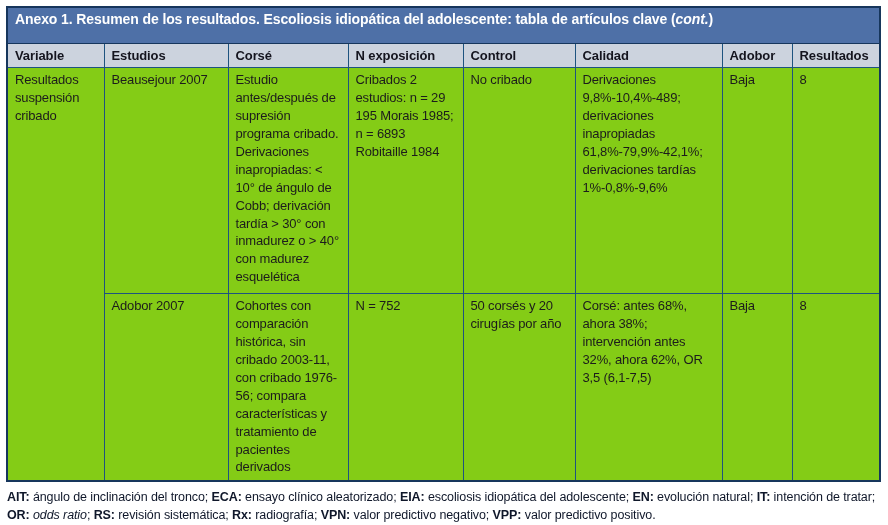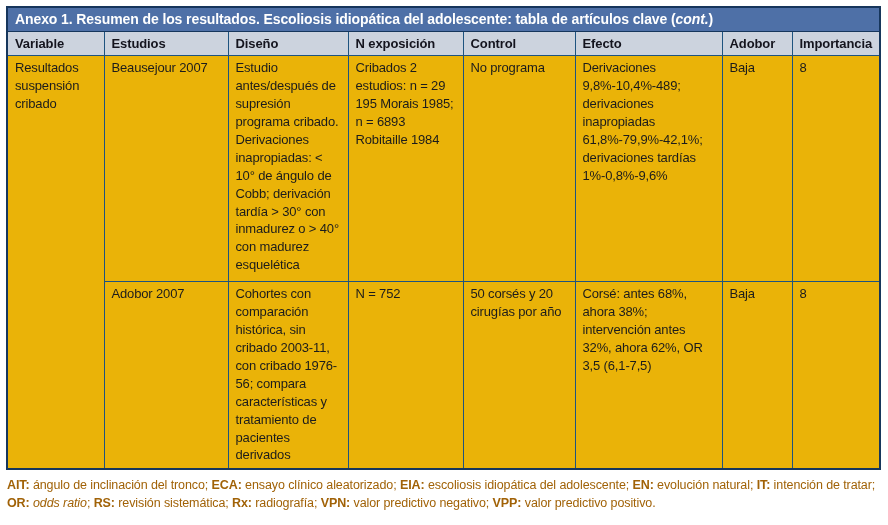--- a/index.html
+++ b/index.html
@@ -27,47 +27,47 @@
   table.results th, table.results td{
     border:1px solid var(--grid);
     text-align:left;
     vertical-align:top;
   }
   tr.title-row th{
     background:var(--title-bg);
     color:var(--title-text);
     font-size:14px;
     font-weight:bold;
-    padding:3px 7px 4px 7px;
+    padding:3px 7px 16px 7px;
     letter-spacing:-0.1px;
     border:1px solid var(--outer);
   }
   tr.title-row em{font-style:italic;}
   tr.head-row th{
     background:var(--header-bg);
     font-size:13px;
     font-weight:bold;
     padding:4px 7px;
     color:#14141e;
     letter-spacing:-0.1px;
   }
   td{
-    background:#eab308;
+    background:#84cc16;
     font-size:13px;
     line-height:1.38;
     padding:3px 7px 4px 7px;
     letter-spacing:-0.15px;
   }
   tr.body-row-1 td{height:226px;}
   tr.body-row-2 td{height:187px;}
   .footnote{
     margin:7px 1px 0 1px;
     font-size:12.5px;
     line-height:1.42;
-    color:#a16207;
+    color:#0f172a;
     letter-spacing:-0.1px;
   }
   .footnote .b{font-weight:bold;}
   .footnote .i{font-style:italic;}
 </style>
 </head>
 <body>
 
 <div class="page">
 
@@ -82,33 +82,33 @@
         <col style="width:70px">
         <col style="width:88px">
     </colgroup>
     <tbody>
       <tr class="title-row">
         <th colspan="8"><span>Anexo 1. Resumen de los resultados. Escoliosis idiopática del adolescente: tabla de artículos clave (</span><em>cont.</em><span>)</span></th>
       </tr>
       <tr class="head-row">
         <th>Variable</th>
         <th>Estudios</th>
-        <th>Diseño</th>
+        <th>Corsé</th>
         <th>N exposición</th>
         <th>Control</th>
-        <th>Efecto</th>
+        <th>Calidad</th>
         <th>Adobor</th>
-        <th>Importancia</th>
+        <th>Resultados</th>
       </tr>
       <tr class="body-row-1">
         <td rowspan="2">Resultados suspensión cribado</td>
         <td>Beausejour 2007</td>
         <td>Estudio antes/después de supresión programa cribado. Derivaciones inapropiadas: &lt; 10° de ángulo de Cobb; derivación tardía &gt; 30° con inmadurez o &gt; 40° con madurez esquelética</td>
         <td>Cribados 2 estudios: n = 29 195 Morais 1985; n = 6893 Robitaille 1984</td>
-        <td>No programa</td>
+        <td>No cribado</td>
         <td>Derivaciones 9,8%-10,4%-489; derivaciones inapropiadas 61,8%-79,9%-42,1%; derivaciones tardías 1%-0,8%-9,6%</td>
         <td>Baja</td>
         <td>8</td>
       </tr>
       <tr class="body-row-2">
         <td>Adobor 2007</td>
         <td>Cohortes con comparación histórica, sin cribado 2003-11, con cribado 1976-56; compara características y tratamiento de pacientes derivados</td>
         <td>N = 752</td>
         <td>50 corsés y 20 cirugías por año</td>
         <td>Corsé: antes 68%, ahora 38%; intervención antes 32%, ahora 62%, OR 3,5 (6,1-7,5)</td>

